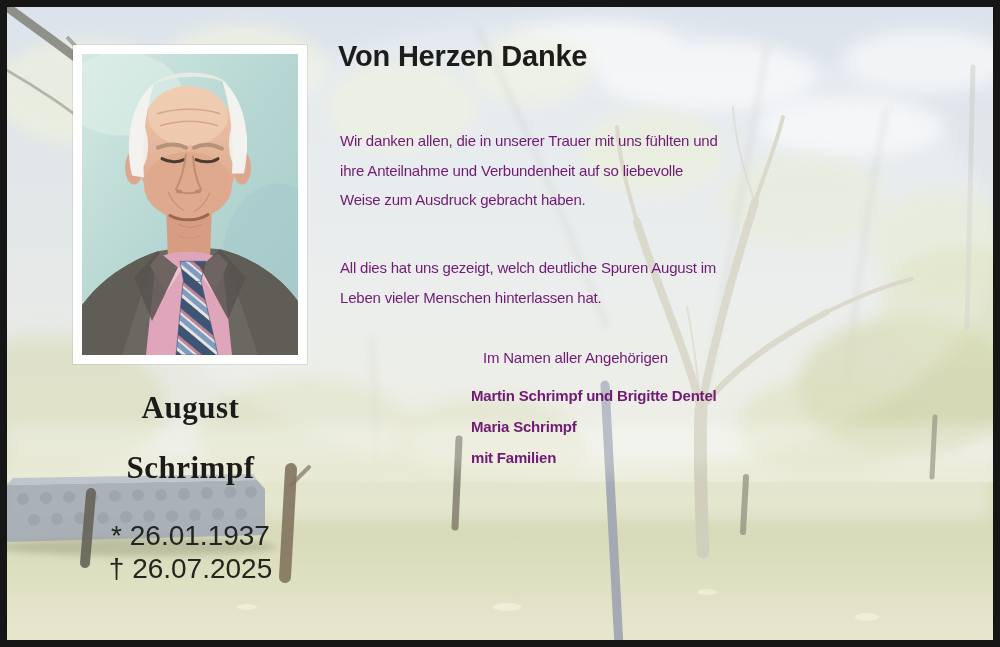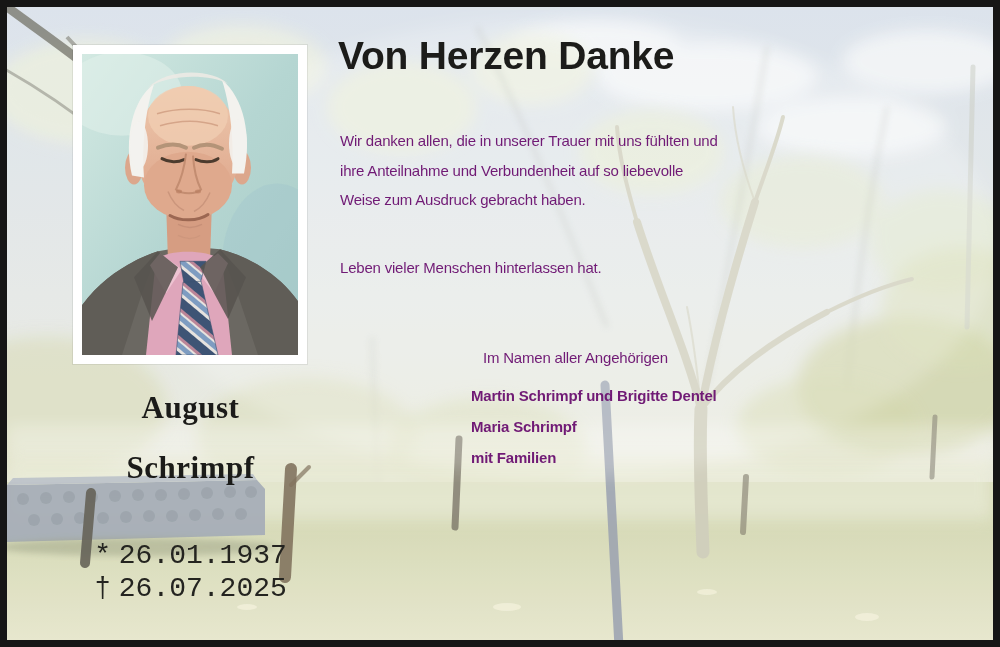--- a/index.html
+++ b/index.html
@@ -17,28 +17,28 @@
     box-shadow:0 0 0 1px rgba(0,0,0,.07);
   }
   .photo-frame svg{width:100%;height:100%;display:block;}
   .name-block{
     position:absolute;left:36px;top:371px;width:295px;text-align:center;
     font-family:"Liberation Serif","DejaVu Serif",serif;
     font-size:31px;font-weight:bold;line-height:60px;color:#1b1b19;
     letter-spacing:.5px;
   }
   .dates-block{
-    position:absolute;left:36px;top:532px;width:295px;text-align:center;
-    font-family:Liberation Mono, monospace;
+    position:absolute;left:36px;top:512px;width:295px;text-align:center;
+    font-family:Liberation Sans, sans-serif;
     font-size:28px;line-height:33px;color:#242420;white-space:nowrap;
   }
   .dates-block .sym{margin-right:.28em;}
   .title{
     position:absolute;left:331px;top:29px;margin:0;
-    font-size:39px;font-weight:bold;line-height:40px;color:#1c1c1a;
+    font-size:29px;font-weight:bold;line-height:40px;color:#1c1c1a;
     white-space:nowrap;letter-spacing:-.2px;
   }
   .para{position:absolute;font-size:15px;line-height:29.5px;white-space:nowrap;color:#701a75;letter-spacing:-.2px;}
   .p1{left:333px;top:119px;}
   .p2{left:333px;top:246px;}
   .inname{left:464px;top:336px;margin-left:12px;}
   .family{left:464px;top:373px;font-weight:bold;line-height:31px;}
   .service{left:333px;top:511px;line-height:30px;}
 </style>
 </head>
@@ -274,20 +274,21 @@
 
     <h1 class="title">Von Herzen Danke</h1>
 
     <div class="para p1">
       <div>Wir danken allen, die in unserer Trauer mit uns fühlten und</div>
       <div>ihre Anteilnahme und Verbundenheit auf so liebevolle</div>
       <div>Weise zum Ausdruck gebracht haben.</div>
     </div>
 
     <div class="para p2">
+      <div>All dies hat uns gezeigt, welch deutliche Spuren August im</div>
       <div>Leben vieler Menschen hinterlassen hat.</div>
     </div>
 
     <div class="para inname">Im Namen aller Angehörigen</div>
 
     <div class="para family">
       <div>Martin Schrimpf und Brigitte Dentel</div>
       <div>Maria Schrimpf</div>
       <div>mit Familien</div>
     </div>

